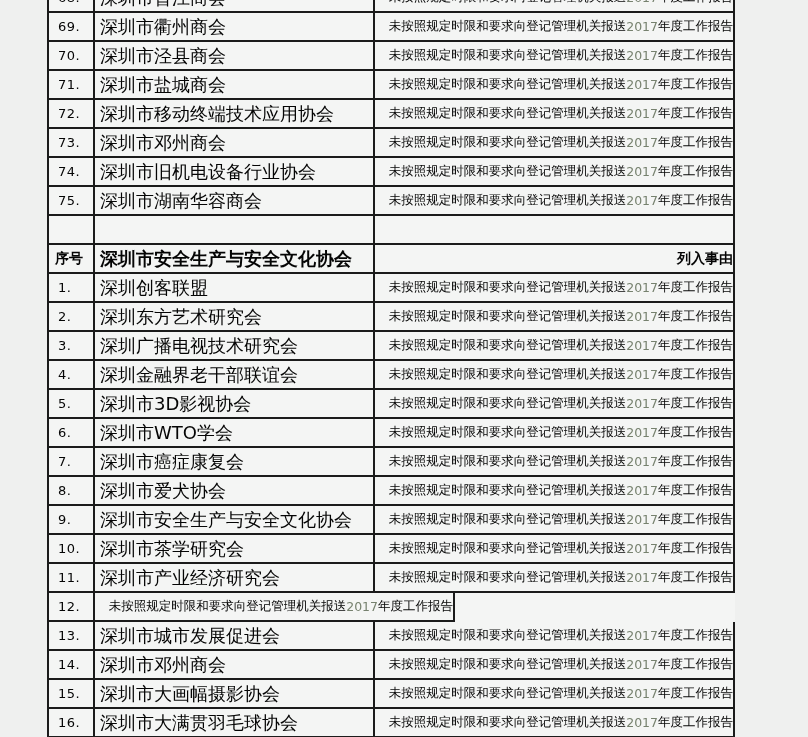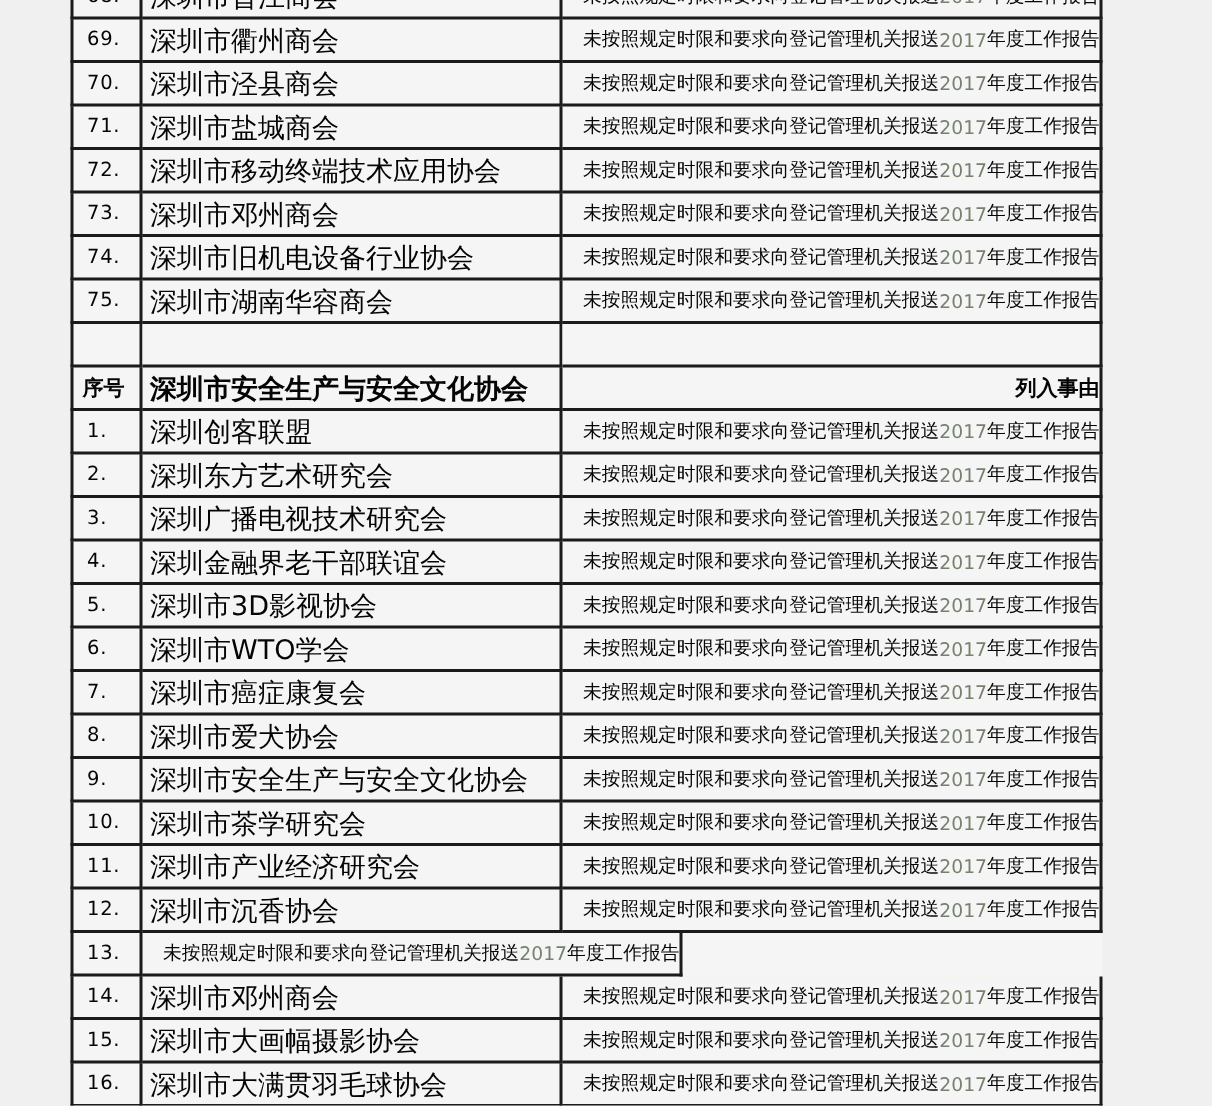--- a/index.html
+++ b/index.html
@@ -250,29 +250,29 @@
       <div class="cell no">11.</div>
       <div class="cell name">深圳市产业经济研究会</div>
       <div class="cell reason">
         <span>未按照规定时限和要求向登记管理机关报送</span>
         <span style="color: rgb(118, 129, 110);">2017</span>
         <span>年度工作报告</span>
       </div>
     </div>
     <div class="t-row">
       <div class="cell no">12.</div>
-      <div class="cell name">深圳市沉香协会</div>
       <div class="cell reason">
         <span>未按照规定时限和要求向登记管理机关报送</span>
         <span style="color: rgb(118, 129, 110);">2017</span>
         <span>年度工作报告</span>
       </div>
     </div>
     <div class="t-row">
       <div class="cell no">13.</div>
+      <div class="cell name">深圳市城市发展促进会</div>
       <div class="cell reason">
         <span>未按照规定时限和要求向登记管理机关报送</span>
         <span style="color: rgb(118, 129, 110);">2017</span>
         <span>年度工作报告</span>
       </div>
     </div>
     <div class="t-row">
       <div class="cell no">14.</div>
       <div class="cell name">深圳市邓州商会</div>
       <div class="cell reason">

